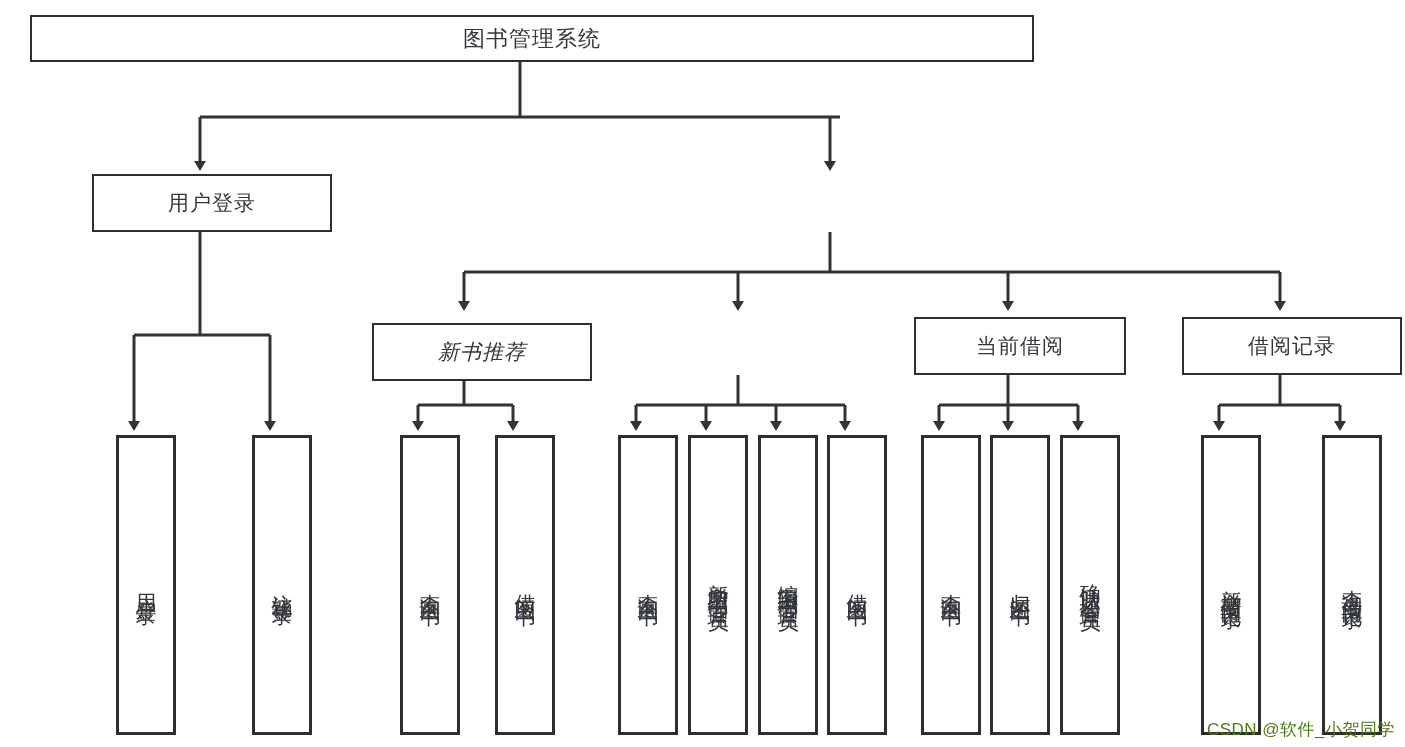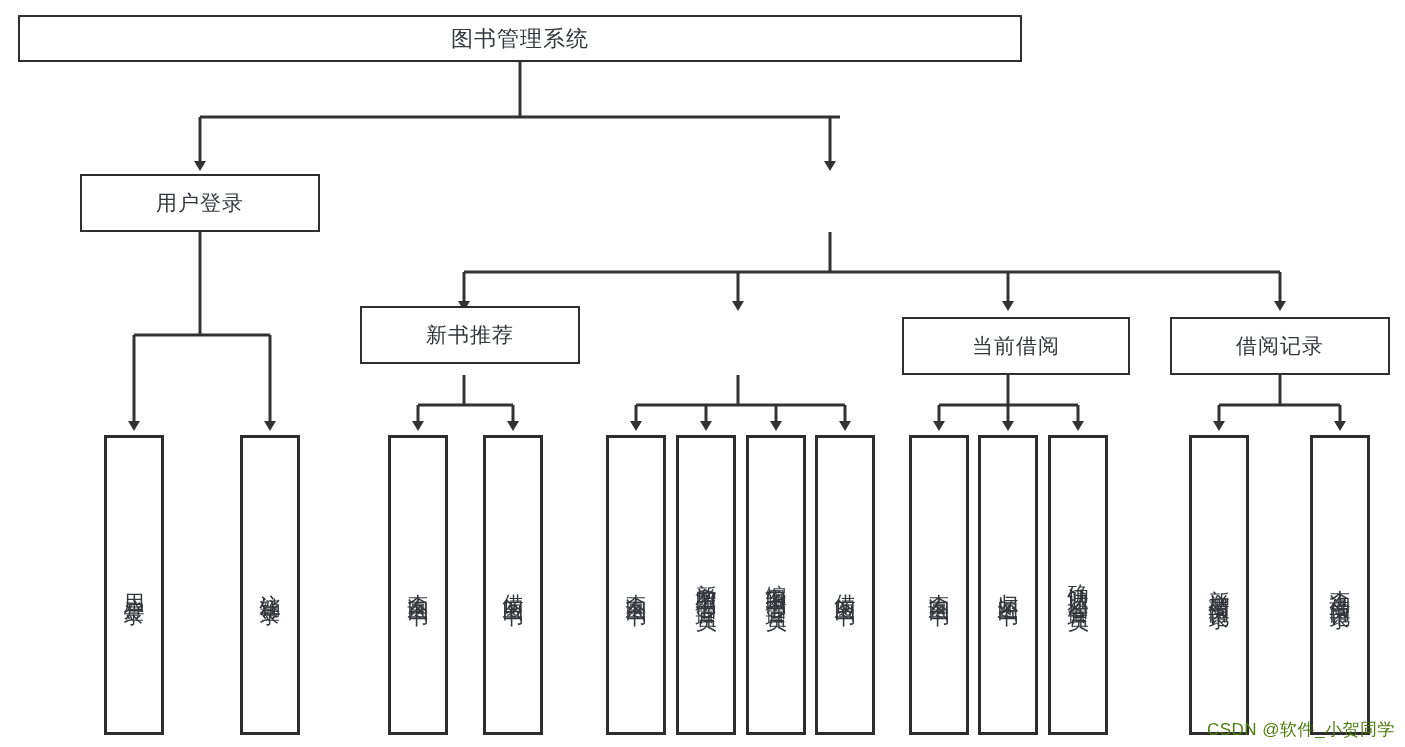--- a/index.html
+++ b/index.html
@@ -14,20 +14,21 @@
 
   .node{
     position:absolute;
     box-sizing:border-box;
     border:2px solid #2e2e2e;
     background:#ffffff;
     display:flex;
     align-items:center;
     justify-content:center;
     text-align:center;
+    margin-left:12px;
   }
   .node .label{
     font-size:21px;
     line-height:1.25;
     color:#33363b;
     letter-spacing:1px;
     white-space:nowrap;
   }
   .node.root .label{font-size:22px;}
   .node.leaf{
@@ -108,24 +109,24 @@
   </svg>
 
   <div class="node root" style="left:18px;top:15px;width:1004px;height:47px;">
     <span class="label">图书管理系统</span>
   </div>
 
   <div class="node" style="left:80px;top:174px;width:240px;height:58px;">
     <span class="label">用户登录</span>
   </div>
 
-  <div class="node" style="left:360px;top:306px;width:220px;height:58px;">
+  <div class="node" style="left:360px;top:323px;width:220px;height:58px;font-style:italic;">
     <span class="label">新书推荐</span>
   </div>
-  <div class="node" style="left:902px;top:317px;width:228px;height:58px;text-align:center;">
+  <div class="node" style="left:902px;top:317px;width:212px;height:58px;text-align:center;">
     <span class="label">当前借阅</span>
   </div>
   <div class="node" style="left:1170px;top:317px;width:220px;height:58px;">
     <span class="label">借阅记录</span>
   </div>
 
   <div class="node leaf" style="left:104px;top:435px;width:60px;height:300px;">
     <span class="label">用户登录</span>
   </div>
   <div class="node leaf" style="left:240px;top:435px;width:60px;height:300px;">

